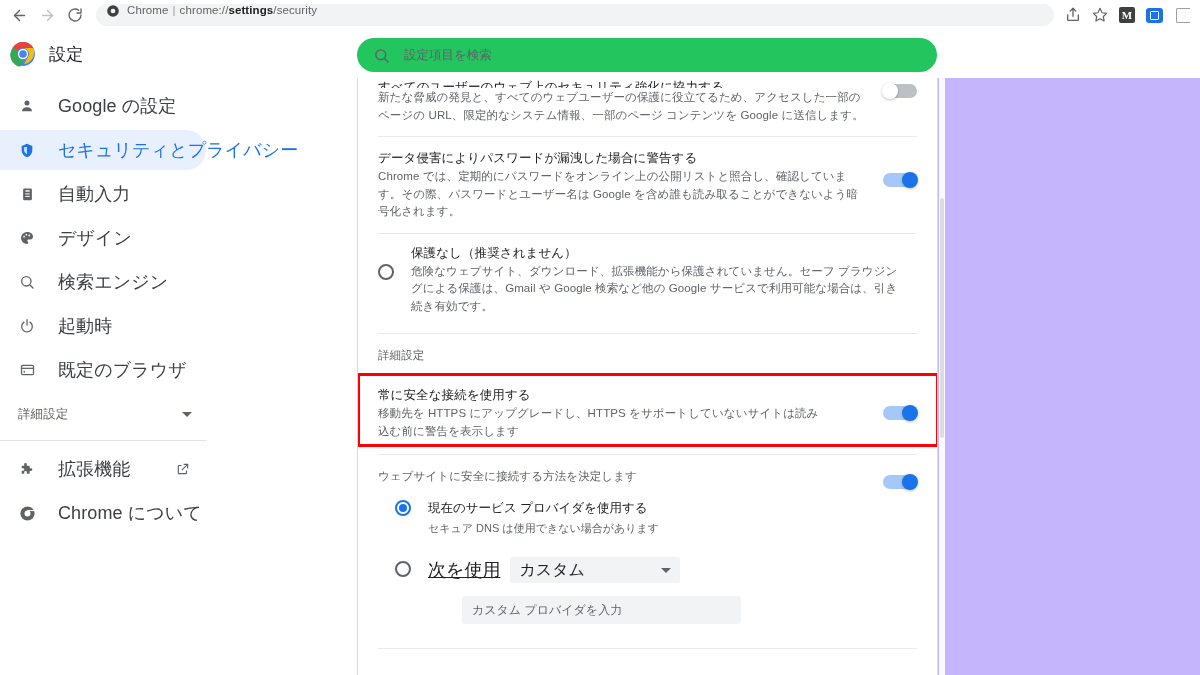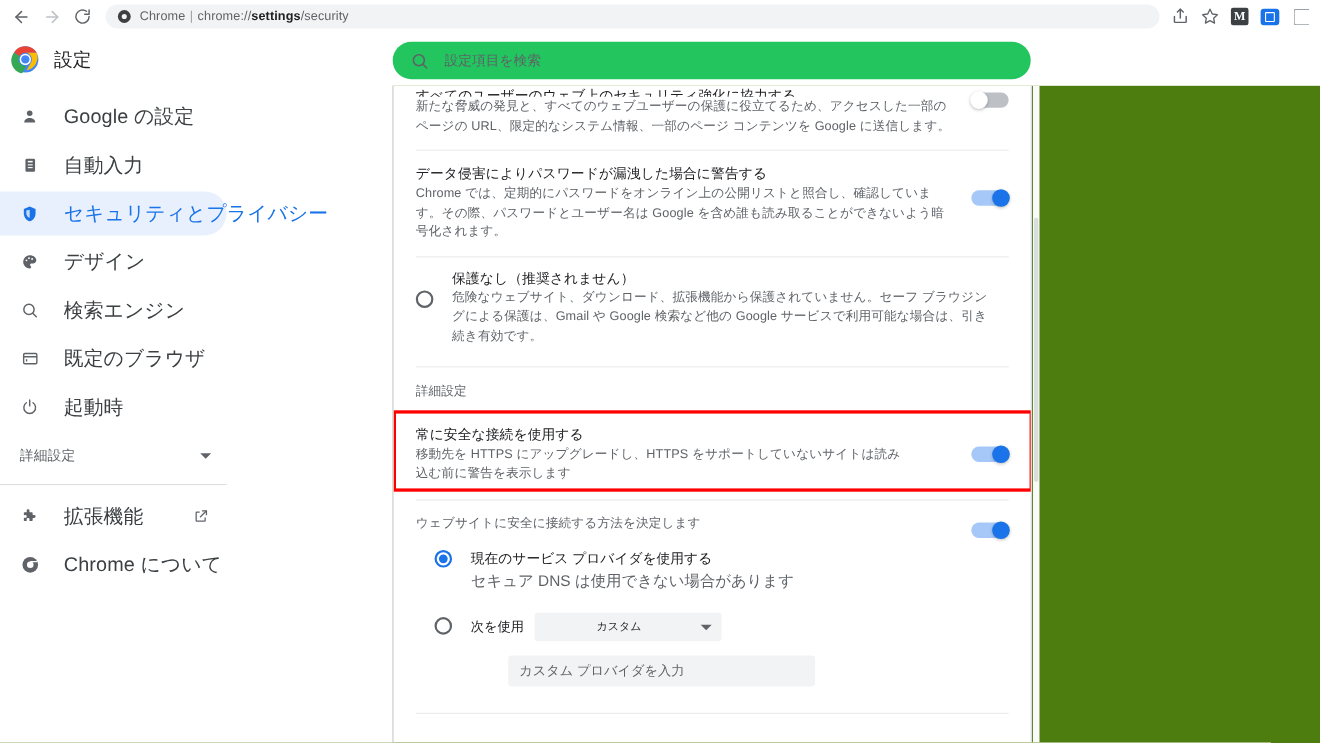--- a/index.html
+++ b/index.html
@@ -44,21 +44,21 @@
   .nav-btn.disabled { color: #bdc1c6; }
   .nav-btn svg { display: block; }
 
   .omnibox {
     flex: 1 1 auto;
     height: 22px;
     margin: 0 6px 0 8px;
     background: #f1f3f4;
     border-radius: 11px;
     display: flex;
-    align-items: center;
+    align-items: flex-start;
     padding: 0 10px;
     min-width: 0;
   }
   .omni-icon {
     flex: 0 0 auto;
     width: 14px;
     height: 14px;
     margin-right: 7px;
     color: #3c4043;
   }
@@ -255,21 +255,21 @@
     right: 16px;
     width: 14px;
     height: 14px;
     color: #5f6368;
   }
 
   
   .content-col {
     flex: 1 1 auto;
     position: relative;
-    background: #4d7c0f;
+    background: #c4b5fd;
   }
   .card {
     position: absolute;
     left: 0;
     top: 0;
     width: 581px;
     height: 597px;
     background: #ffffff;
     border-left: 1px solid #dadce0;
     border-right: 1px solid #dadce0;
@@ -385,42 +385,42 @@
     align-items: flex-start;
     padding: 8px 20px 4px 0;
   }
   .dns-radio-row .radio { margin-top: 1px; margin-right: 17px; }
   .dns-label {
     font-size: 12.5px;
     color: #202124;
     line-height: 18px;
   }
   .dns-desc {
-    font-size: 14px;
+    font-size: 11px;
     color: #5f6368;
     line-height: 18px;
     margin-top: 2px;
   }
   .dns-inline {
     display: flex;
     align-items: center;
     gap: 10px;
   }
-  .dns-inline .lbl { font-size: 12px; color: #202124; }
+  .dns-inline .lbl { font-size: 18px; color: #202124; text-decoration: underline; }
   .select {
     width: 170px;
     height: 26px;
     background: #f1f3f4;
     border-radius: 3px;
     display: flex;
     align-items: center;
     padding: 0 9px;
     cursor: pointer;
   }
-  .select .val { font-size: 10px; color: #202124; flex: 1 1 auto; margin-left: 47px; }
+  .select .val { font-size: 16px; color: #202124; flex: 1 1 auto; }
   .select .dd-caret {
     width: 0; height: 0;
     border-left: 5px solid transparent;
     border-right: 5px solid transparent;
     border-top: 5px solid #5f6368;
   }
   .custom-field {
     margin-top: 9px;
     margin-left: 67px;
     width: 279px;
@@ -548,42 +548,42 @@
     <div class="side-item">
       <span class="s-icon">
         <svg width="16" height="16" viewBox="0 0 24 24" fill="currentColor">
             <circle cx="12" cy="7.5" r="3.8"></circle>
             <path d="M4.5 20c0-4.1 3.4-6.2 7.5-6.2s7.5 2.1 7.5 6.2z"></path>
           </svg>
       </span>
       <span class="s-label">Google の設定</span>
     </div>
 
+    <div class="side-item active">
+      <span class="s-icon">
+        <svg width="16" height="17" viewBox="0 0 24 24" fill="currentColor">
+            <path d="M12 2l8 3.2v6.1c0 5-3.4 9.5-8 10.7-4.6-1.2-8-5.7-8-10.7V5.2z"></path>
+            <path d="M12 6.4v11.2c-2.6-.9-4.6-3.6-4.6-6.6V7.2z" fill="#fff" opacity="0.75"></path>
+          </svg>
+      </span>
+      <span class="s-label">セキュリティとプライバシー</span>
+    </div>
+
     <div class="side-item">
       <span class="s-icon">
         <svg width="15" height="16" viewBox="0 0 24 24" fill="currentColor">
             <rect x="5" y="3" width="14" height="19" rx="2"></rect>
             <rect x="8.5" y="6" width="7" height="2.2" fill="#fff"></rect>
             <rect x="8.5" y="11" width="7" height="1.6" fill="#fff"></rect>
             <rect x="8.5" y="15" width="7" height="1.6" fill="#fff"></rect>
           </svg>
       </span>
       <span class="s-label">自動入力</span>
     </div>
 
-    <div class="side-item active">
-      <span class="s-icon">
-        <svg width="16" height="17" viewBox="0 0 24 24" fill="currentColor">
-            <path d="M12 2l8 3.2v6.1c0 5-3.4 9.5-8 10.7-4.6-1.2-8-5.7-8-10.7V5.2z"></path>
-            <path d="M12 6.4v11.2c-2.6-.9-4.6-3.6-4.6-6.6V7.2z" fill="#fff" opacity="0.75"></path>
-          </svg>
-      </span>
-      <span class="s-label">セキュリティとプライバシー</span>
-    </div>
-
     <div class="side-item">
       <span class="s-icon">
         <svg width="16" height="16" viewBox="0 0 24 24" fill="currentColor">
             <path d="M12 3a9 9 0 0 0 0 18c1.4 0 2-1 2-1.8 0-1.6-1.5-1.7-1.5-3 0-1.1.9-1.9 2.1-1.9H17a4.6 4.6 0 0 0 4-4.6C21 6 17 3 12 3z"></path>
             <circle cx="7.6" cy="10" r="1.3" fill="#fff"></circle>
             <circle cx="11" cy="7" r="1.3" fill="#fff"></circle>
             <circle cx="15.3" cy="8.2" r="1.3" fill="#fff"></circle>
           </svg>
       </span>
       <span class="s-label">デザイン</span>
@@ -594,37 +594,37 @@
         <svg width="16" height="16" viewBox="0 0 24 24" fill="none" stroke="currentColor" stroke-width="2" stroke-linecap="round">
             <circle cx="11" cy="11" r="7"></circle>
             <line x1="16.5" y1="16.5" x2="21" y2="21"></line>
           </svg>
       </span>
       <span class="s-label">検索エンジン</span>
     </div>
 
     <div class="side-item">
       <span class="s-icon">
+        <svg width="16" height="16" viewBox="0 0 24 24" fill="none" stroke="currentColor" stroke-width="1.9" stroke-linecap="round">
+            <path d="M7.5 6.2a8 8 0 1 0 9 0"></path>
+            <line x1="12" y1="2.5" x2="12" y2="10.5"></line>
+          </svg>
+      </span>
+      <span class="s-label">起動時</span>
+    </div>
+
+    <div class="side-item">
+      <span class="s-icon">
         <svg width="17" height="16" viewBox="0 0 24 24" fill="none" stroke="currentColor" stroke-width="1.9">
             <rect x="3" y="5" width="18" height="14" rx="1.6"></rect>
             <line x1="3" y1="9.5" x2="21" y2="9.5"></line>
             <line x1="7" y1="13" x2="7" y2="16"></line>
           </svg>
       </span>
       <span class="s-label">既定のブラウザ</span>
-    </div>
-
-    <div class="side-item">
-      <span class="s-icon">
-        <svg width="16" height="16" viewBox="0 0 24 24" fill="none" stroke="currentColor" stroke-width="1.9" stroke-linecap="round">
-            <path d="M7.5 6.2a8 8 0 1 0 9 0"></path>
-            <line x1="12" y1="2.5" x2="12" y2="10.5"></line>
-          </svg>
-      </span>
-      <span class="s-label">起動時</span>
     </div>
 
     <div class="side-expand">
       <span class="s-label">詳細設定</span>
       <span class="caret"></span>
     </div>
 
     <div class="side-divider"></div>
 
     <div class="side-item">

